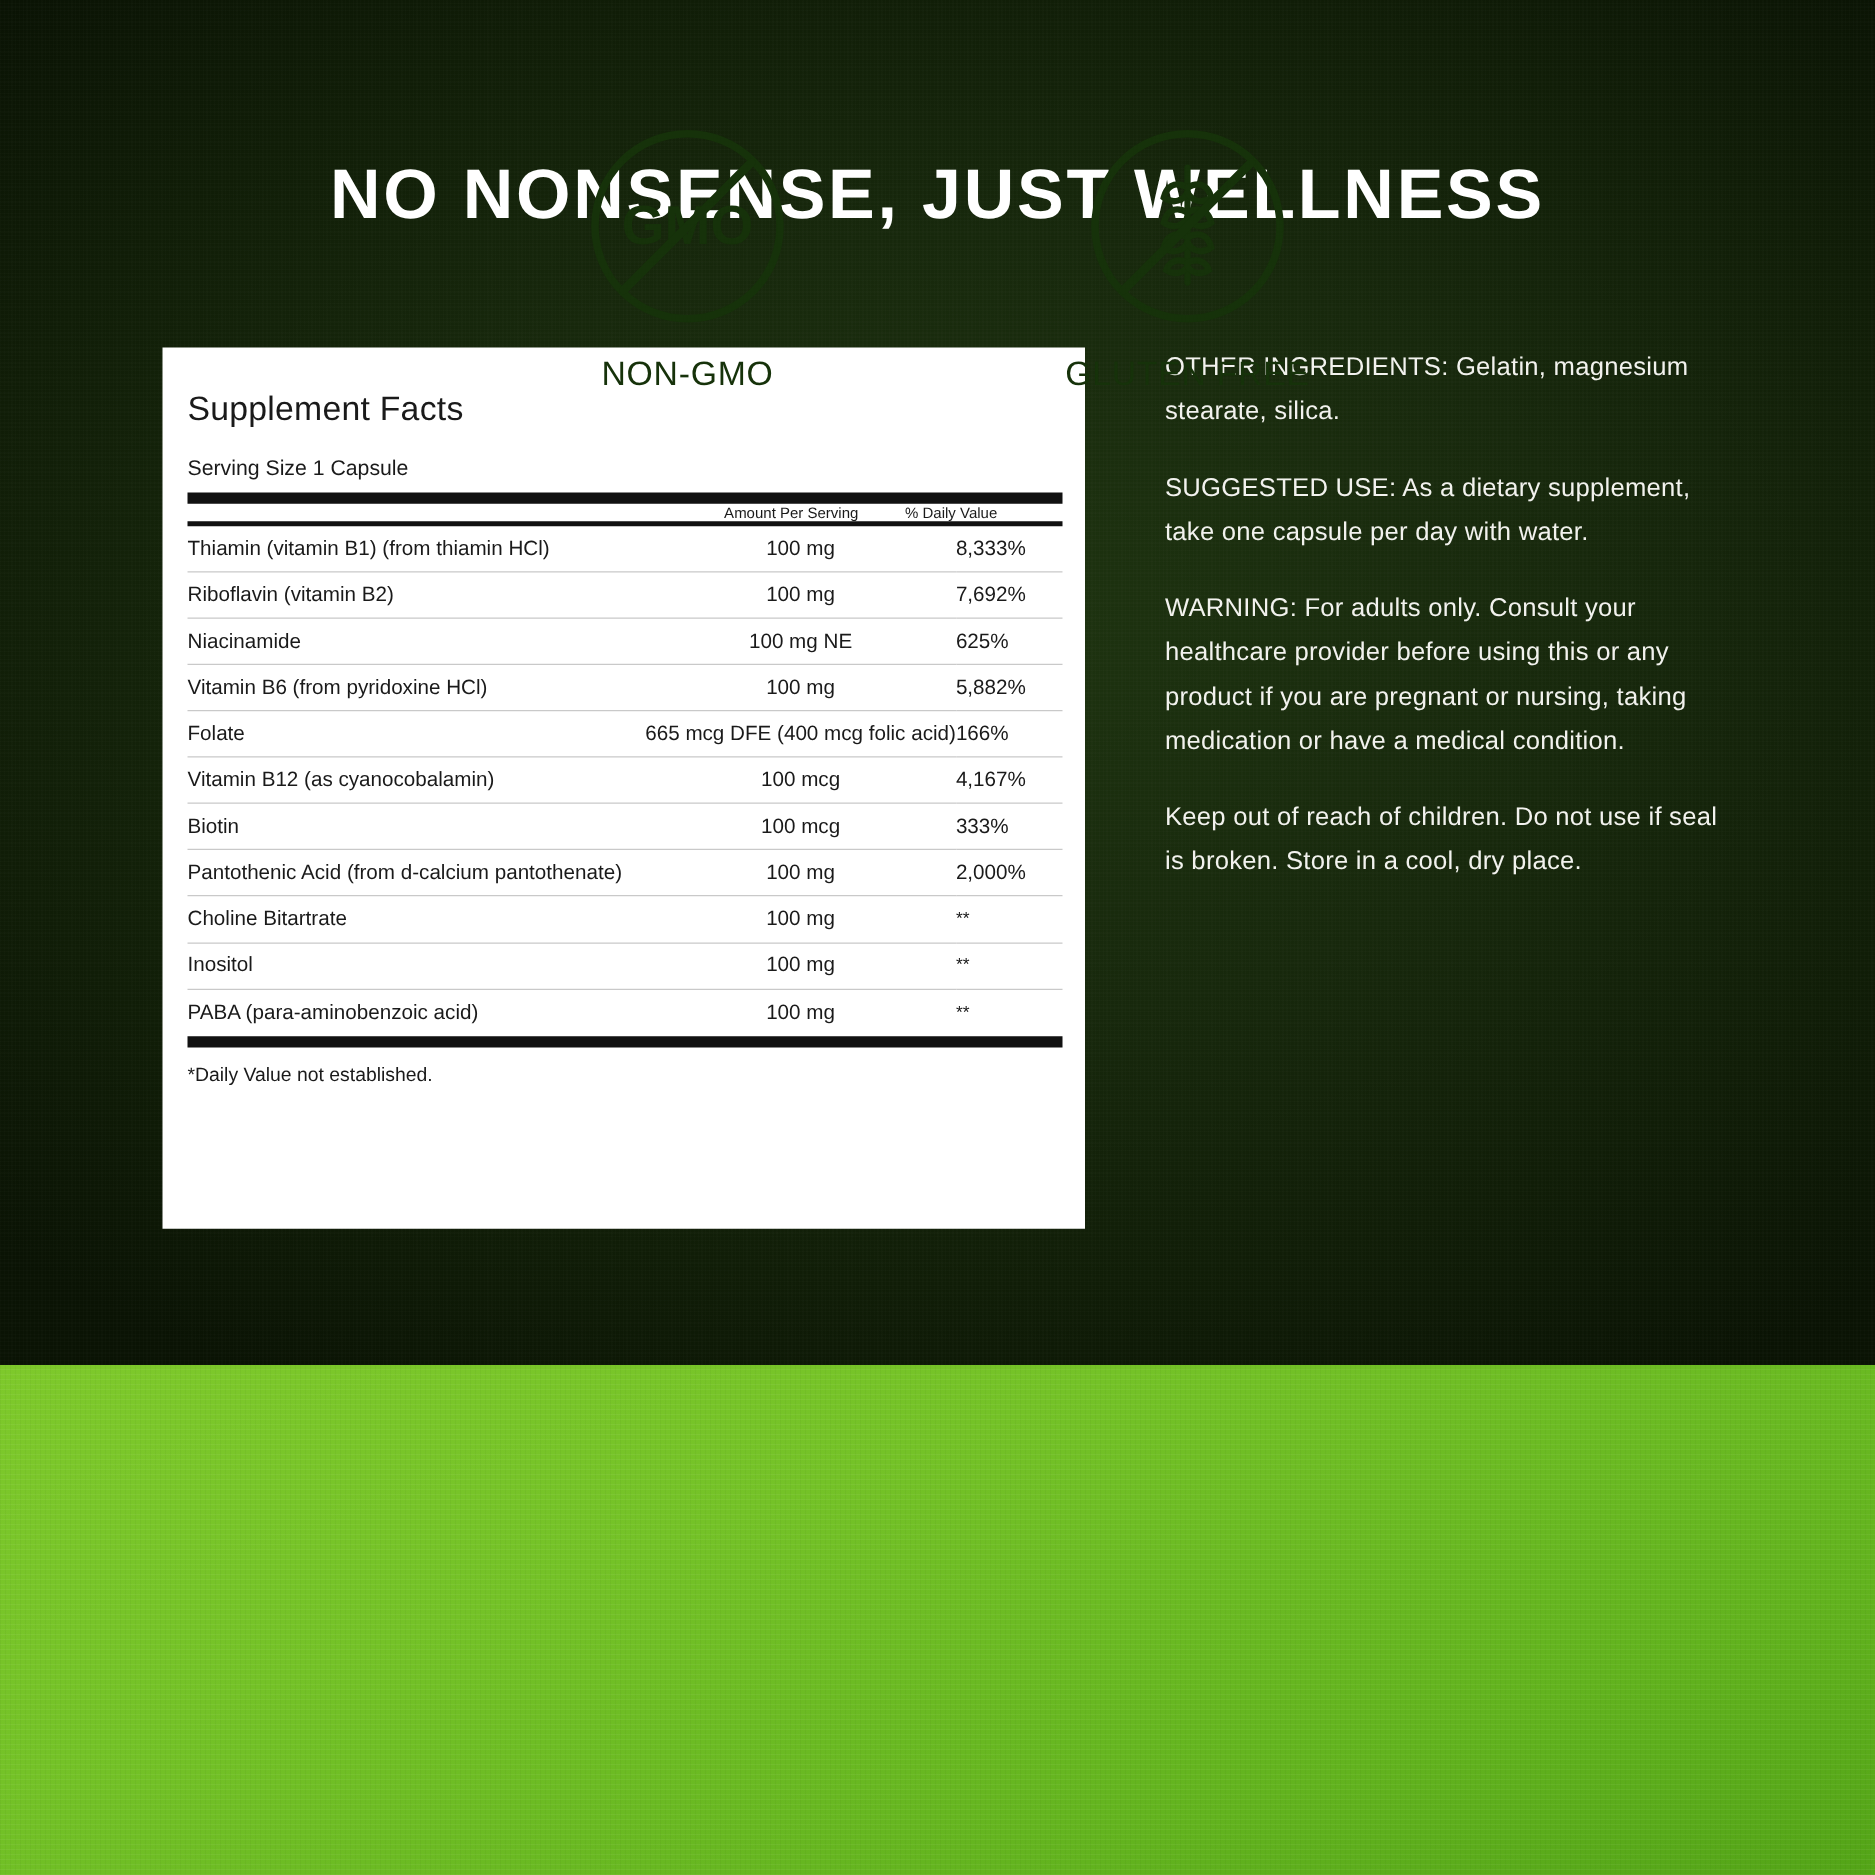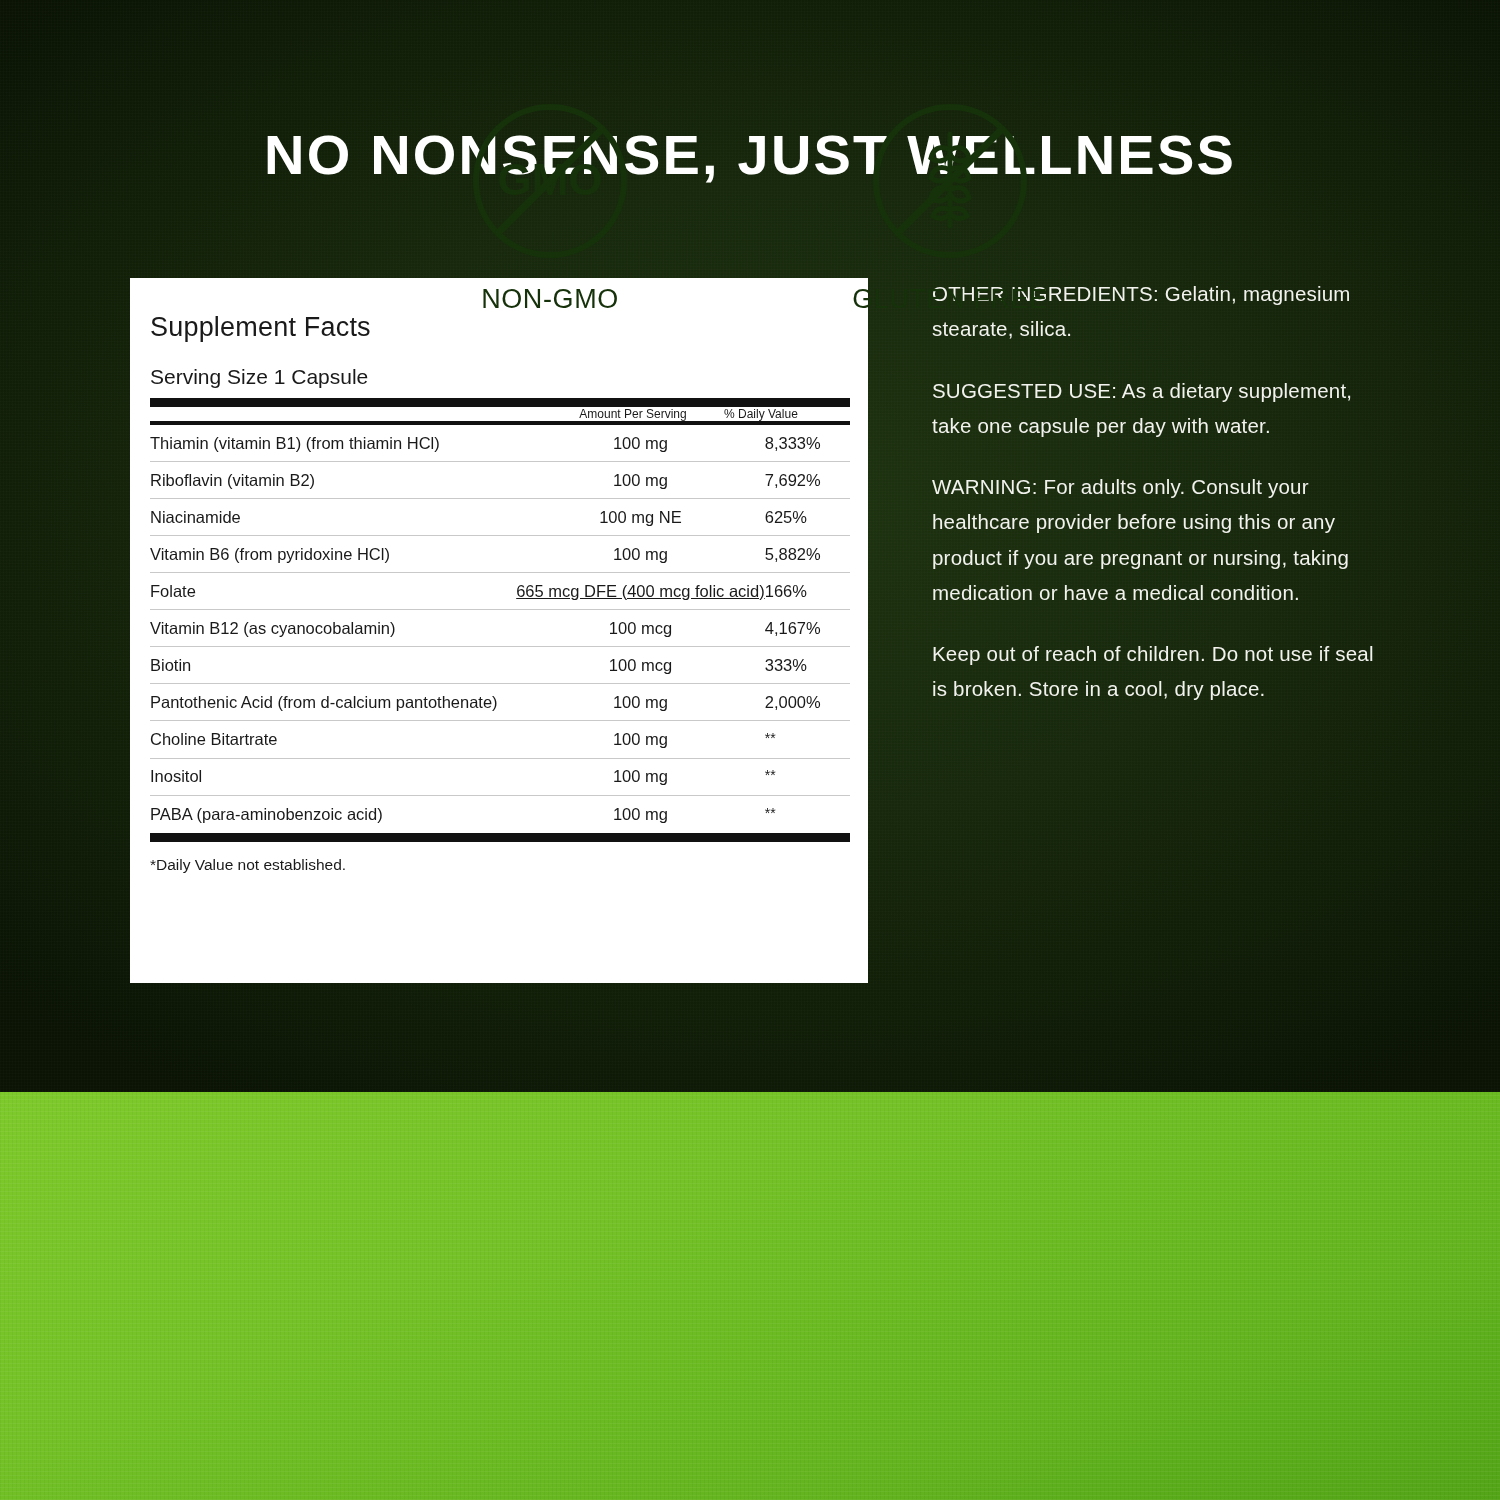--- a/index.html
+++ b/index.html
@@ -64,21 +64,21 @@
     margin: 0 auto;
   }
   .facts-title {
     font-size: 27px;
     color: #1a1a1a;
     font-weight: normal;
     margin: 0 0 22px 0;
     letter-spacing: 0.2px;
   }
   .serving-size {
-    font-size: 21px;
+    font-size: 17px;
     color: #1a1a1a;
     margin-bottom: 9px;
   }
   .rule-thick {
     height: 9px;
     background: #111111;
   }
   .rule-mid {
     height: 4px;
     background: #111111;
@@ -133,21 +133,20 @@
   }
   .facts-footnote {
     font-size: 15.5px;
     color: #1a1a1a;
     margin-top: 14px;
   }
   
   .amount-wide {
     text-align: center;
     white-space: nowrap;
-    text-decoration: underline;
   }
   
   .info-col {
     position: absolute;
     left: 932px;
     top: 276px;
     width: 450px;
     color: #f2f2ee;
     font-size: 20.5px;
     line-height: 1.72;

